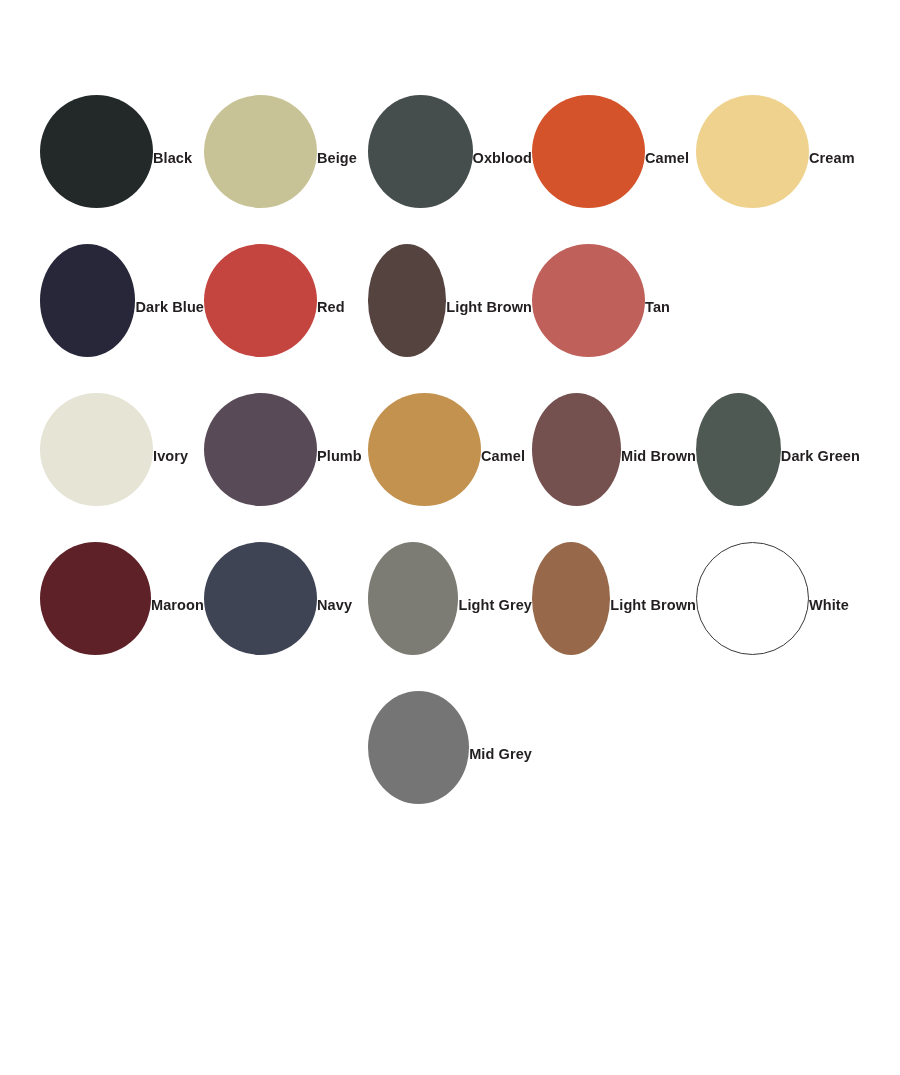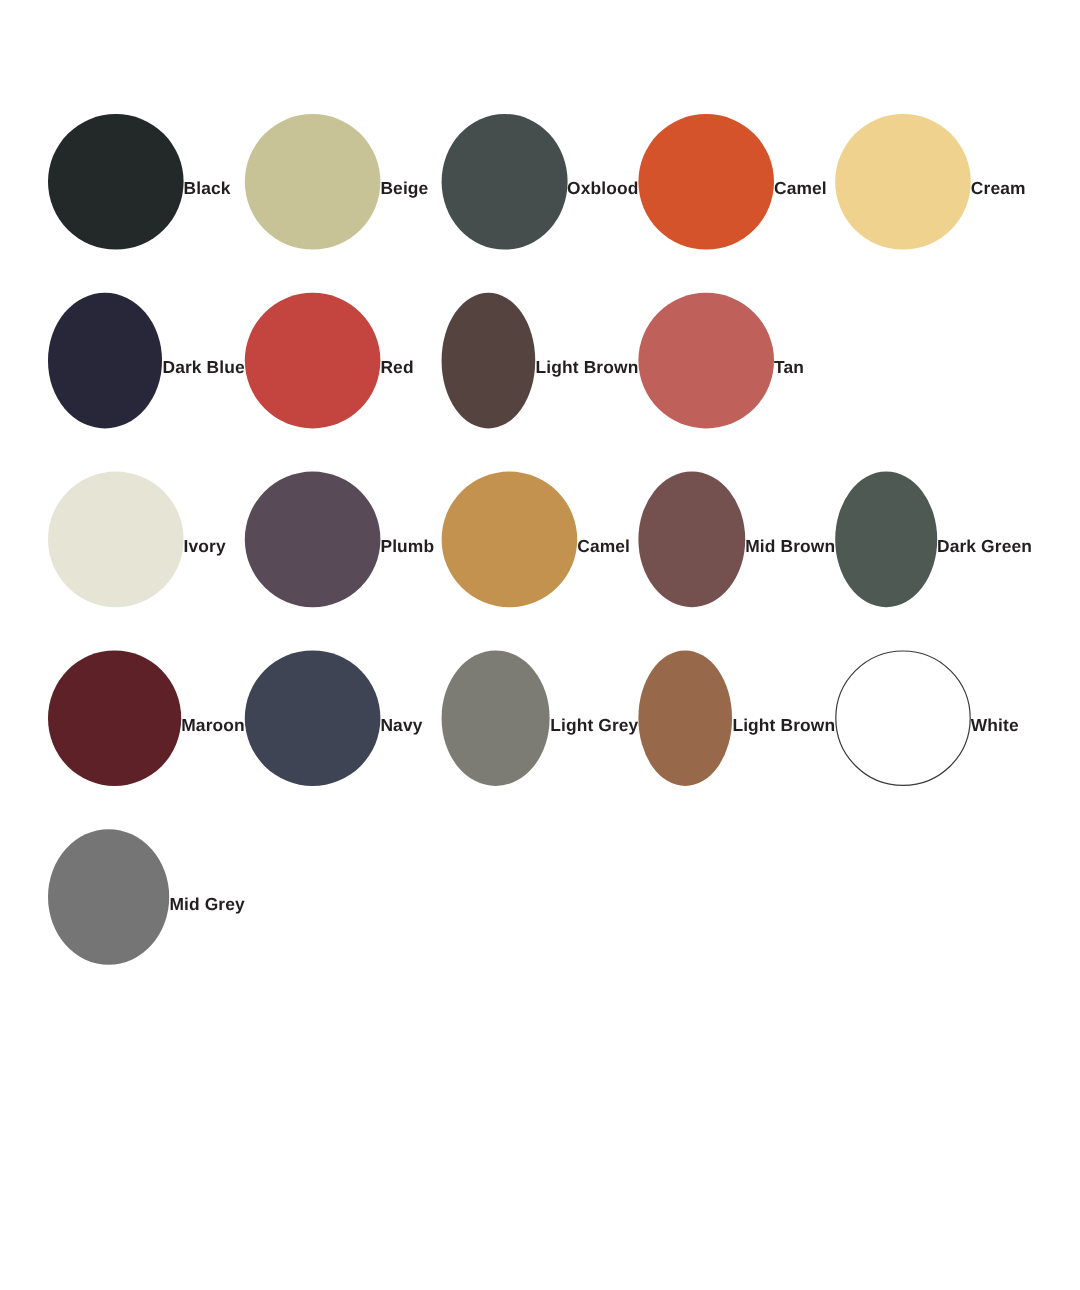--- a/index.html
+++ b/index.html
@@ -24,21 +24,21 @@
 
   .swatch-row {
     display: flex;
     justify-content: flex-start;
     align-items: flex-start;
     width: 820px;
     margin: 0 0 36px 0;
   }
 
   .swatch-row.row-last {
-    justify-content: flex-start;
+    justify-content: center;
     margin-bottom: 0;
   }
 
   .swatch-cell {
     width: 164px;
     display: flex;
     flex-direction: row;
     align-items: center;
   }
 

